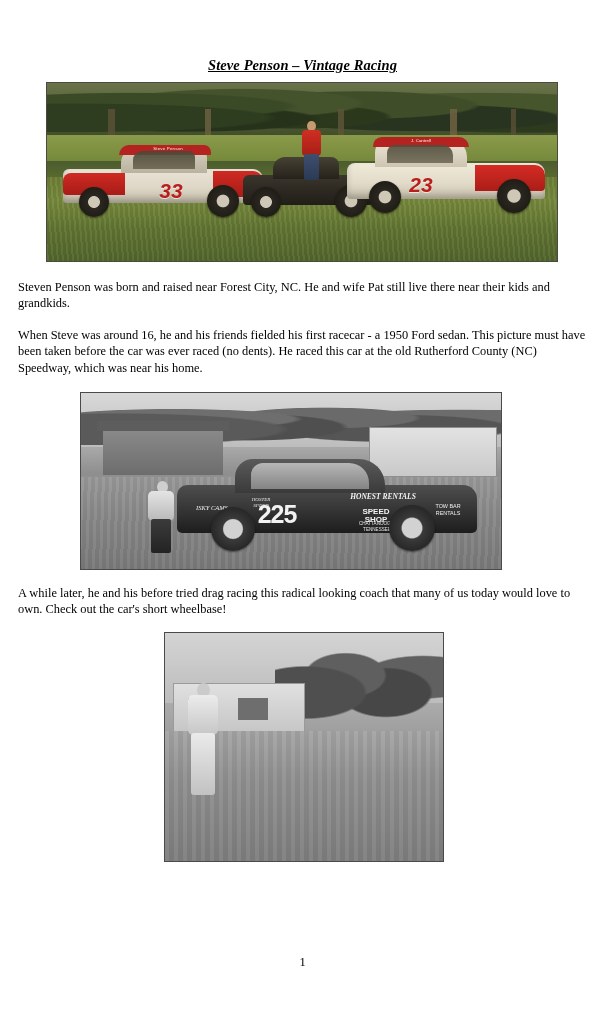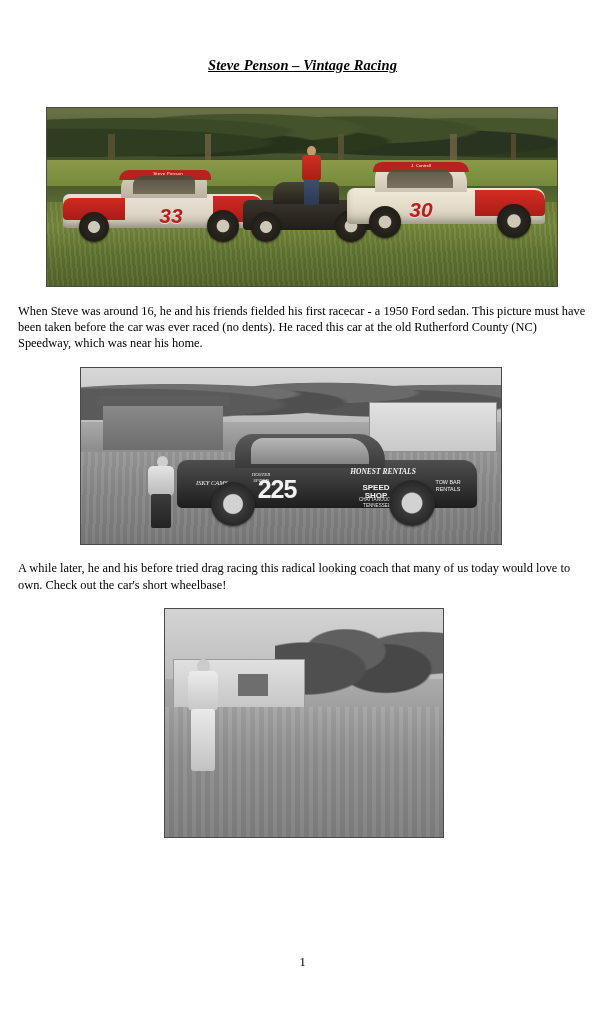--- a/index.html
+++ b/index.html
@@ -39,21 +39,21 @@
     margin: 0;
   }
   .para-1 { margin-top: 17px; }
   .para-2 { margin-top: 16px; }
   .para-3 { margin-top: 15px; }
 
   .figure {
     margin: 0;
     padding: 0;
   }
-  .fig-1 { margin-top: 33px; padding-left: 28px; }
+  .fig-1 { margin-top: 8px; padding-left: 28px; }
   .fig-2 { margin-top: 16px; padding-left: 62px; }
   .fig-3 { margin-top: 15px; padding-left: 146px; }
 
   .photo {
     position: relative;
     overflow: hidden;
     border: 1px solid #4a4a44;
     background: #7a7a72;
   }
 
@@ -389,27 +389,28 @@
         <div class="legs"></div>
       </div>
 
       <div class="car3">
         <div class="body"></div>
         <div class="stripe-nose"></div>
         <div class="cab"></div>
         <div class="roofred"></div>
         <div class="win"></div>
         <div class="smalltext">J. Cantrell</div>
-        <div class="num">30</div>
+        <div class="num">23</div>
         <div class="wheel w1"></div>
         <div class="wheel w2"></div>
       </div>
     </div>
   </div>
 
+  <p class="para para-1">Steven Penson was born and raised near Forest City, NC.  He and wife Pat still live there near their kids and grandkids.</p>
 
   <p class="para para-2">When Steve was around 16, he and his friends fielded his first racecar - a 1950 Ford sedan.  This picture must have been taken before the car was ever raced (no dents).  He raced this car at the old Rutherford County (NC) Speedway, which was near his home.</p>
 
   <div class="figure fig-2">
     <div class="photo photo2">
       <div class="p2-sky"></div>
       <div class="p2-trees"></div>
       <div class="p2-shed"></div>
       <div class="p2-trailer"></div>
       <div class="p2-ground"></div>

